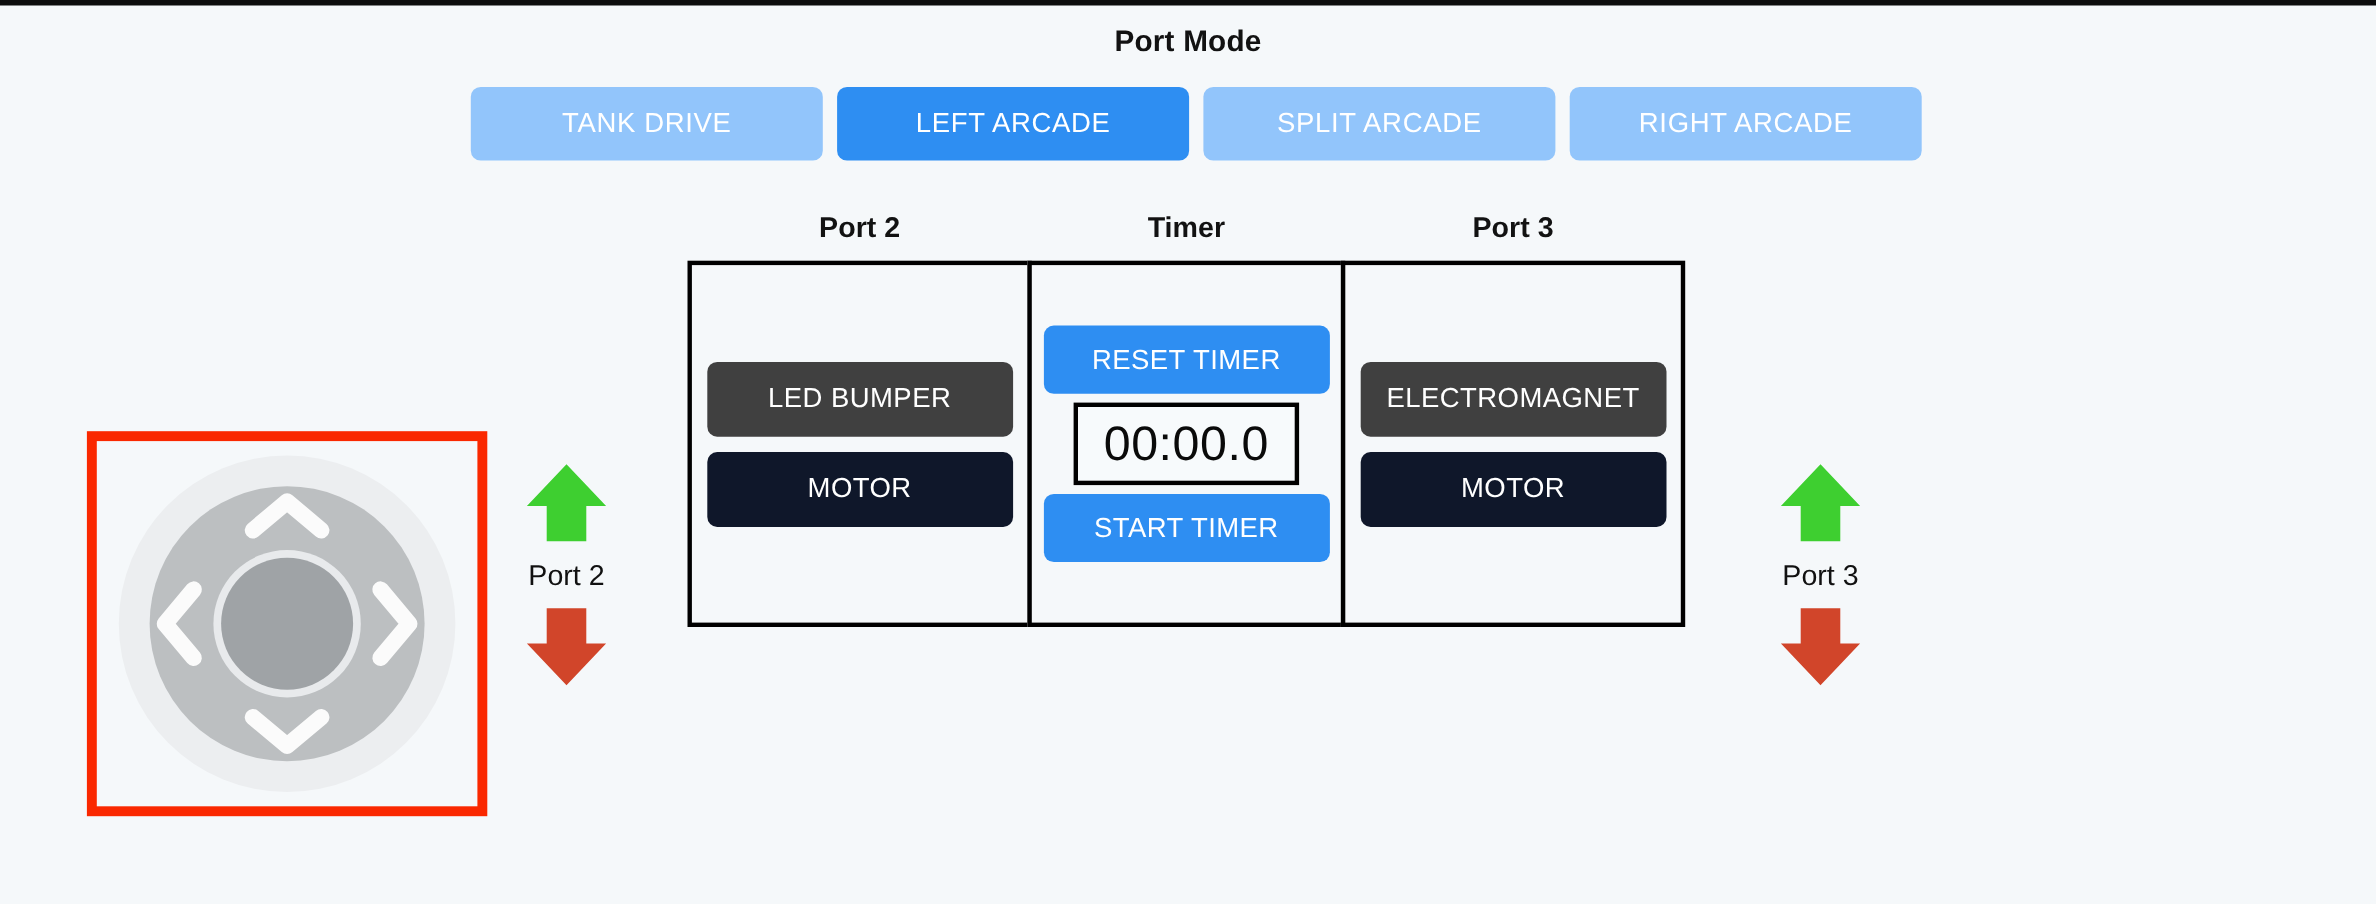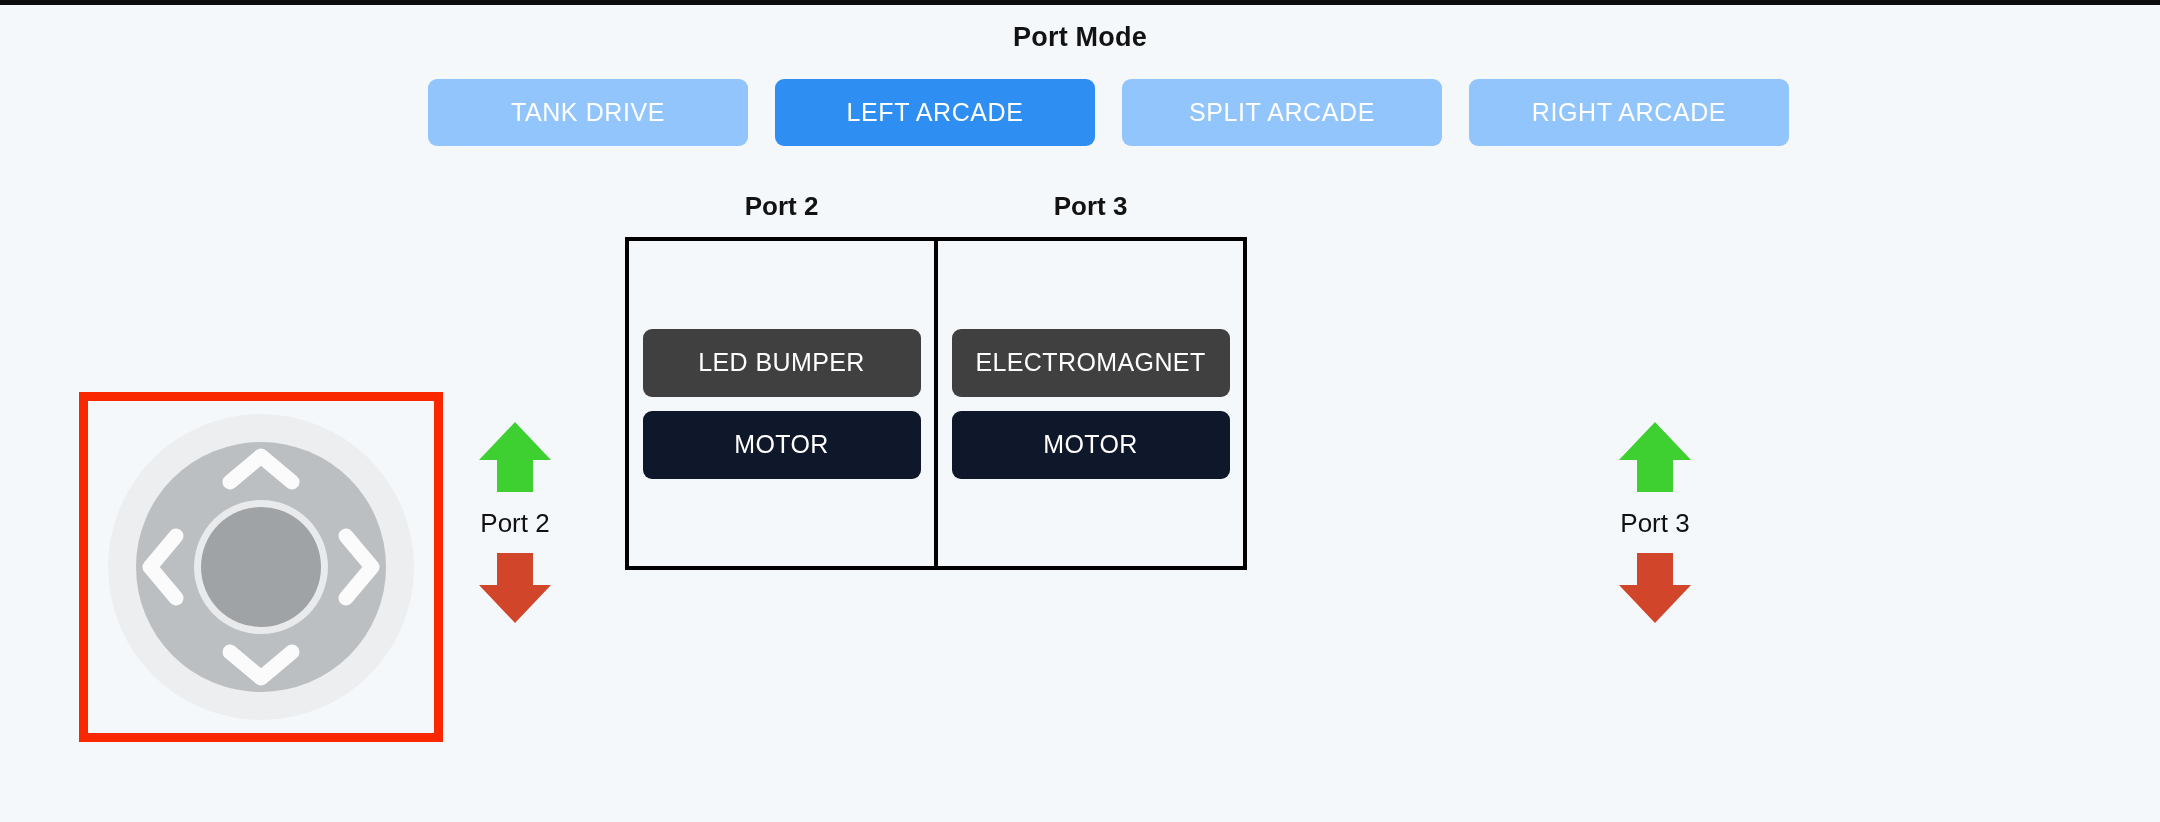--- a/index.html
+++ b/index.html
@@ -37,21 +37,21 @@
     font-weight: bold;
     color: #121212;
     letter-spacing: 0.2px;
   }
 
   .mode-row {
     position: absolute;
     top: 79px;
     left: 428px;
     display: flex;
-    gap: 27px;
+    gap: 13px;
   }
 
   .mode-btn {
     width: 320px;
     height: 67px;
     border: none;
     border-radius: 9px;
     background: #92c5fb;
     color: #ffffff;
     font-size: 25px;
@@ -229,20 +229,28 @@
 </div>
 
 <div class="panel-group">
 
   <div class="panel">
     <div class="panel-label">Port 2</div>
     <button class="panel-btn primary device">LED BUMPER</button>
     <button class="panel-btn">MOTOR</button>
   </div>
 
+  <div class="panel timer-panel">
+    <div class="panel-label">Timer</div>
+    <div class="timer-col">
+      <button class="timer-btn">RESET TIMER</button>
+      <div class="timer-display">00:00.0</div>
+      <button class="timer-btn">START TIMER</button>
+    </div>
+  </div>
 
   <div class="panel">
     <div class="panel-label">Port 3</div>
     <button class="panel-btn primary device">ELECTROMAGNET</button>
     <button class="panel-btn">MOTOR</button>
   </div>
 
 </div>
 
 <div class="dpad-box">

